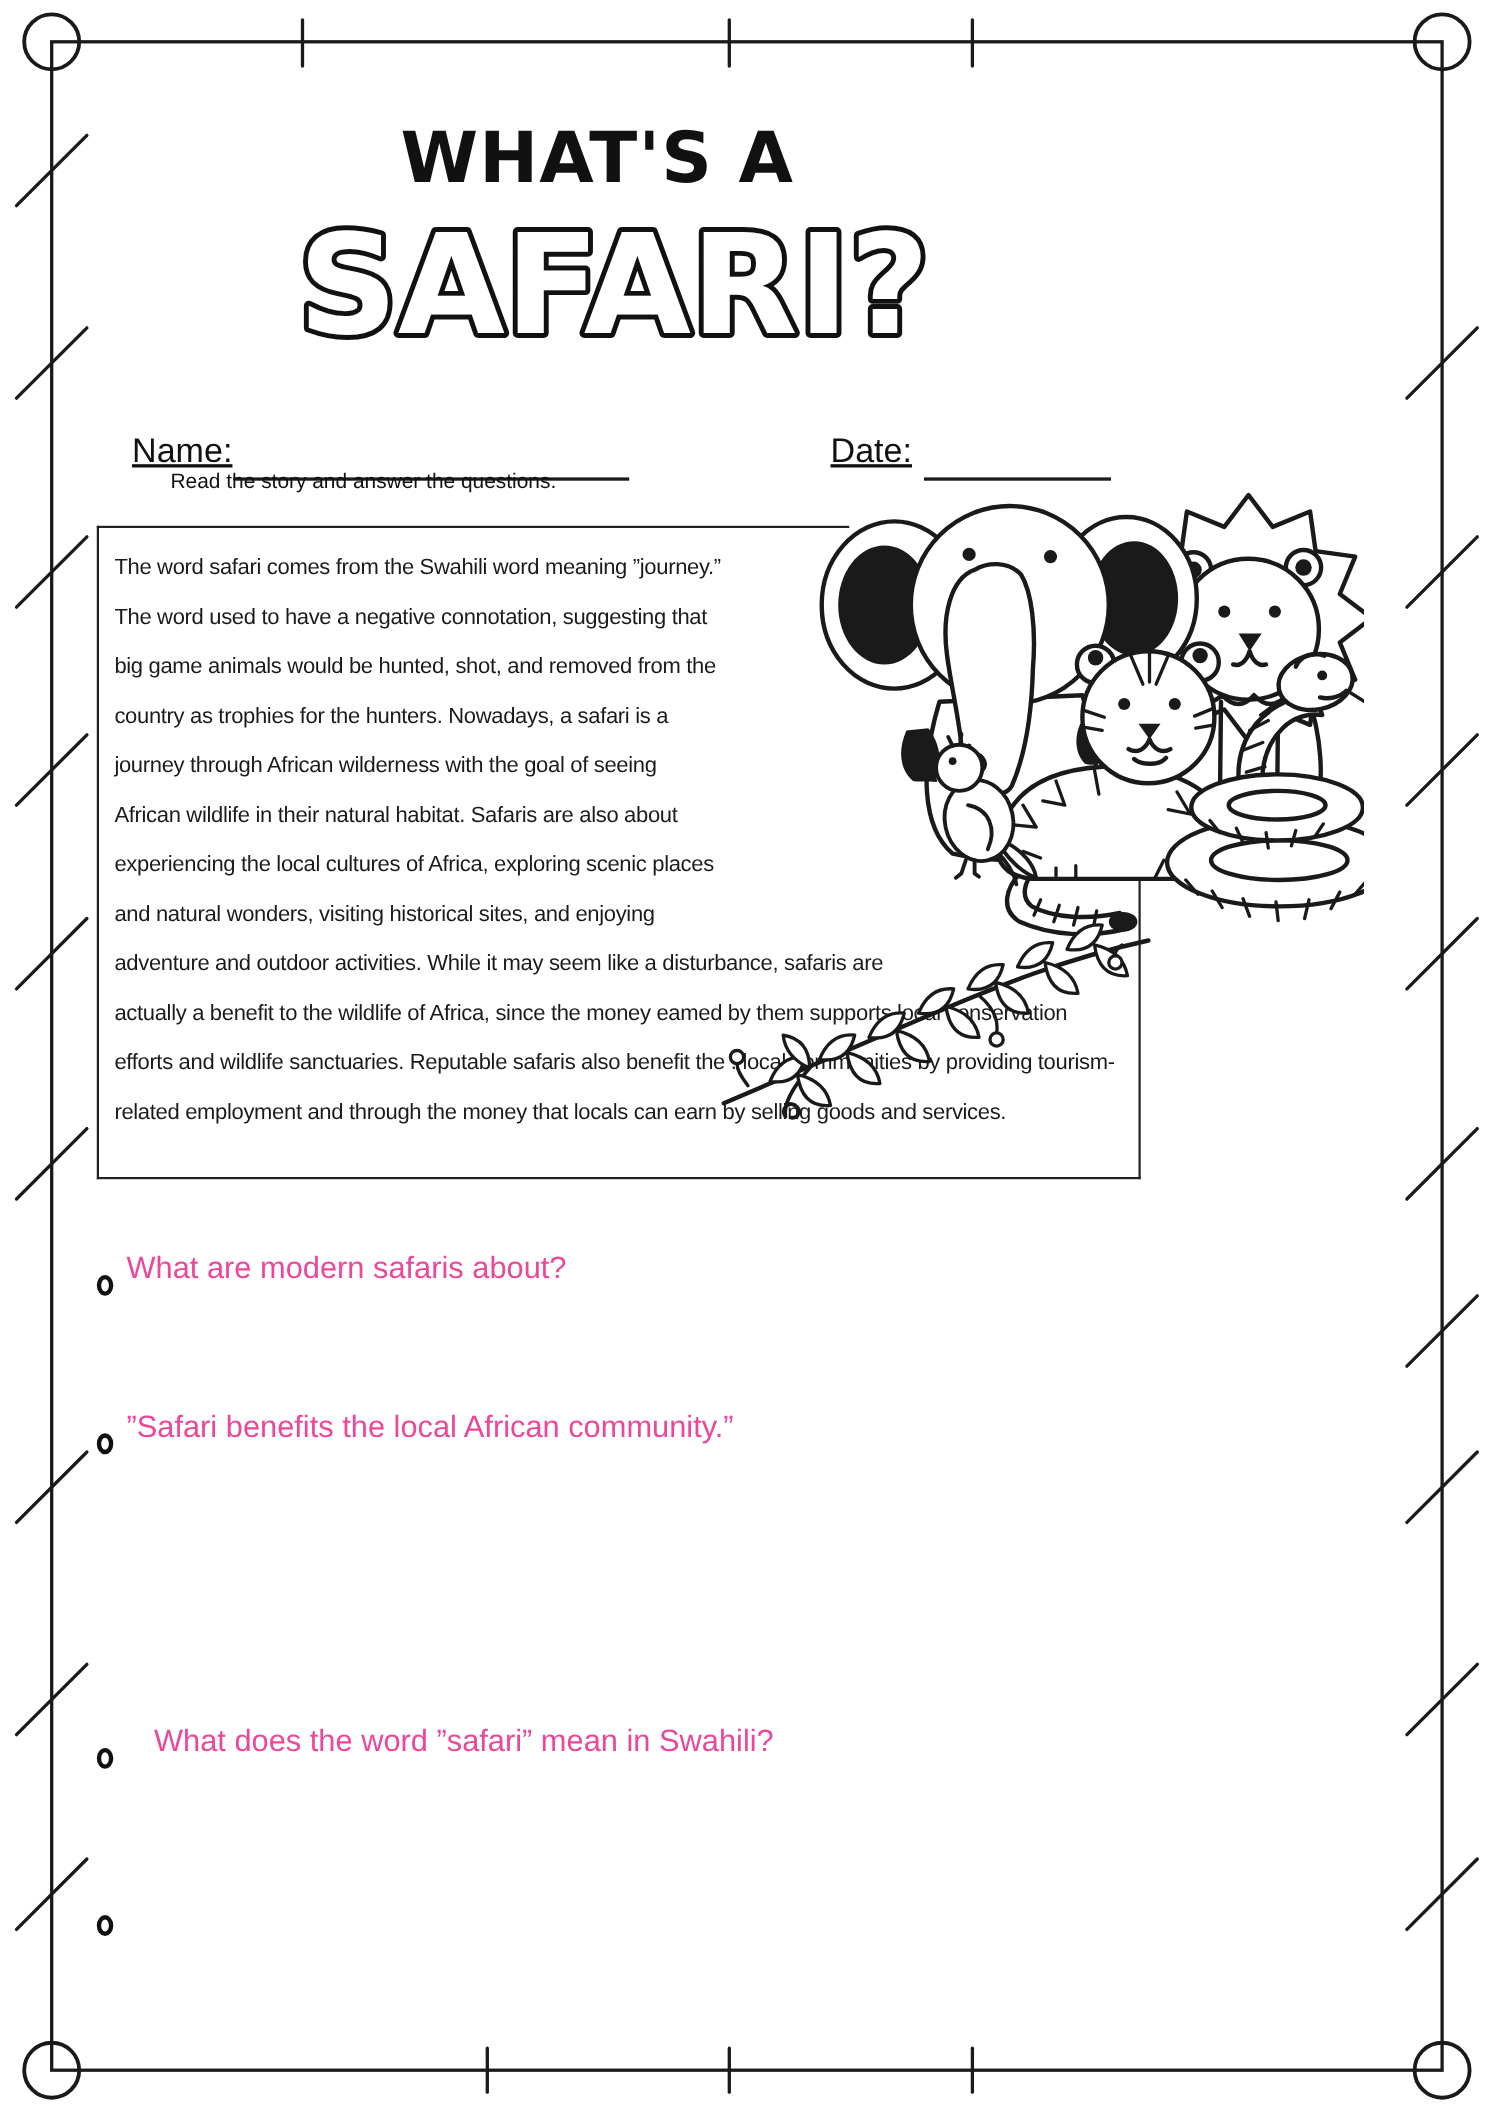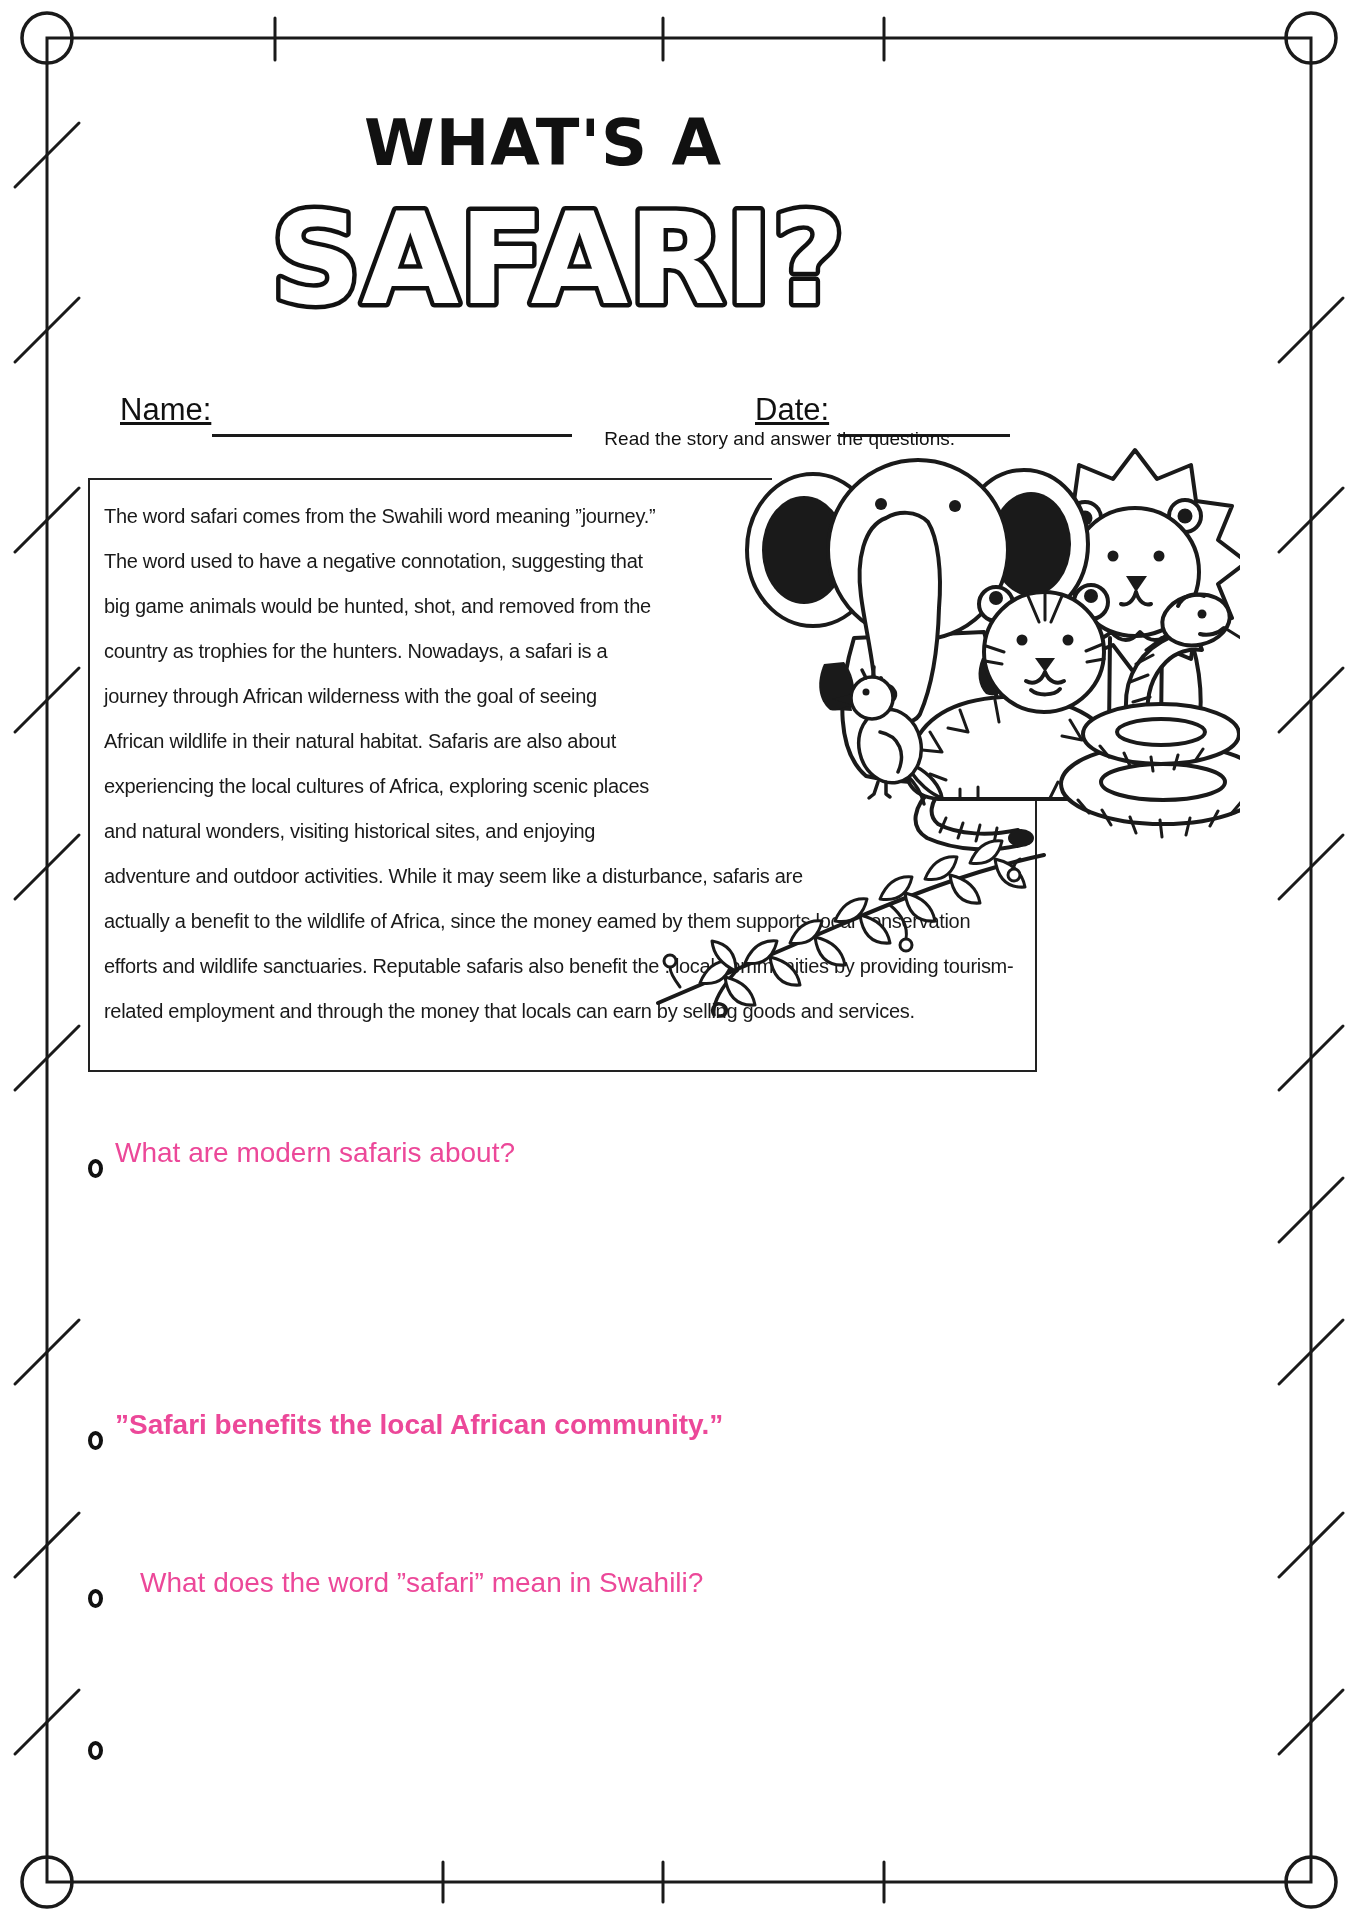--- a/index.html
+++ b/index.html
@@ -8,21 +8,21 @@
     position:relative; width:1358px; height:1920px; background:#fff;
     font-family:"Liberation Sans", sans-serif; color:#1a1a1a; overflow:hidden;
   }
   .frame-svg, .title-svg, .animals-svg, .vine-svg { position:absolute; }
   .frame-svg { left:0; top:0; }
   .title-svg { left:0; top:55px; }
   .title-line1 { font-family:"DejaVu Sans", sans-serif; font-weight:900; font-size:64px; letter-spacing:1px; fill:#111; }
   .title-line2 { font-family:"DejaVu Sans", sans-serif; font-weight:bold; font-size:126px; fill:#fff; stroke:#111; stroke-width:9px; paint-order:stroke; stroke-linejoin:round; letter-spacing:0px; }
   .fill-row-label { position:absolute; font-size:31px; color:#111;text-decoration:underline; }
   .blank-line { position:absolute; height:3px; background:#1a1a1a; }
-  .instruction { position:absolute; left:155px; top:428px; width:800px; text-align:right; font-size:19px; color:#111; }
+  .instruction { position:absolute; left:155px; top:428px; width:800px; text-align:left; font-size:19px; color:#111; }
   .story-box {
     position:absolute; left:88px; top:478px; width:947px; height:594px;
     padding:16px 16px 0 16px;
   }
   .story-border { position:absolute; background:#222; }
   .sb-top    { left:88px;  top:478px;  width:684px; height:2px; }
   .sb-left   { left:88px;  top:478px;  width:2px;   height:594px; }
   .sb-bottom { left:88px;  top:1070px; width:949px; height:2px; }
   .sb-right  { left:1035px; top:640px; width:2px;   height:432px; }
   .story-float {
@@ -30,21 +30,21 @@
     shape-outside: polygon(0 0, 361px 0, 361px 405px, 211px 405px, 211px 360px, 0 360px);
   }
   .story-text { font-size:20px; line-height:45px; letter-spacing:-0.3px; color:#1a1a1a; }
   .animals-svg { left:630px; top:380px; }
   .vine-svg { left:640px; top:815px; }
   .q { position:absolute; left:88px; display:flex; align-items:flex-end; gap:12px; font-size:28px; line-height:50px; color:#ec4899; }
   .bullet {
     flex-shrink:0; width:15px; height:19px; margin-top:13px;
     border:4px solid #111; border-radius:50%;
   }
-  .q1 { top:1128px; } .q2 { top:1400px;font-weight:bold; } .q3 { top:1558px;gap:37px; } .q4 { top:1728px; width:1230px; }
+  .q1 { top:1128px; } .q2 { top:1272px; } .q3 { top:1558px;gap:37px; } .q4 { top:1728px; width:1230px; }
   .dash-blank {
     display:inline-block; width:330px; height:20px; margin:0 8px;
     border-bottom:3px dashed #222; vertical-align:baseline;
   }
   svg .ln { stroke:#1a1a1a; fill:none; stroke-linecap:round; stroke-linejoin:round; }
   svg .wh { stroke:#1a1a1a; fill:#ffffff; stroke-linejoin:round; }
   svg .bk { fill:#1a1a1a; stroke:none; }
 </style>
 </head>
 <body>

